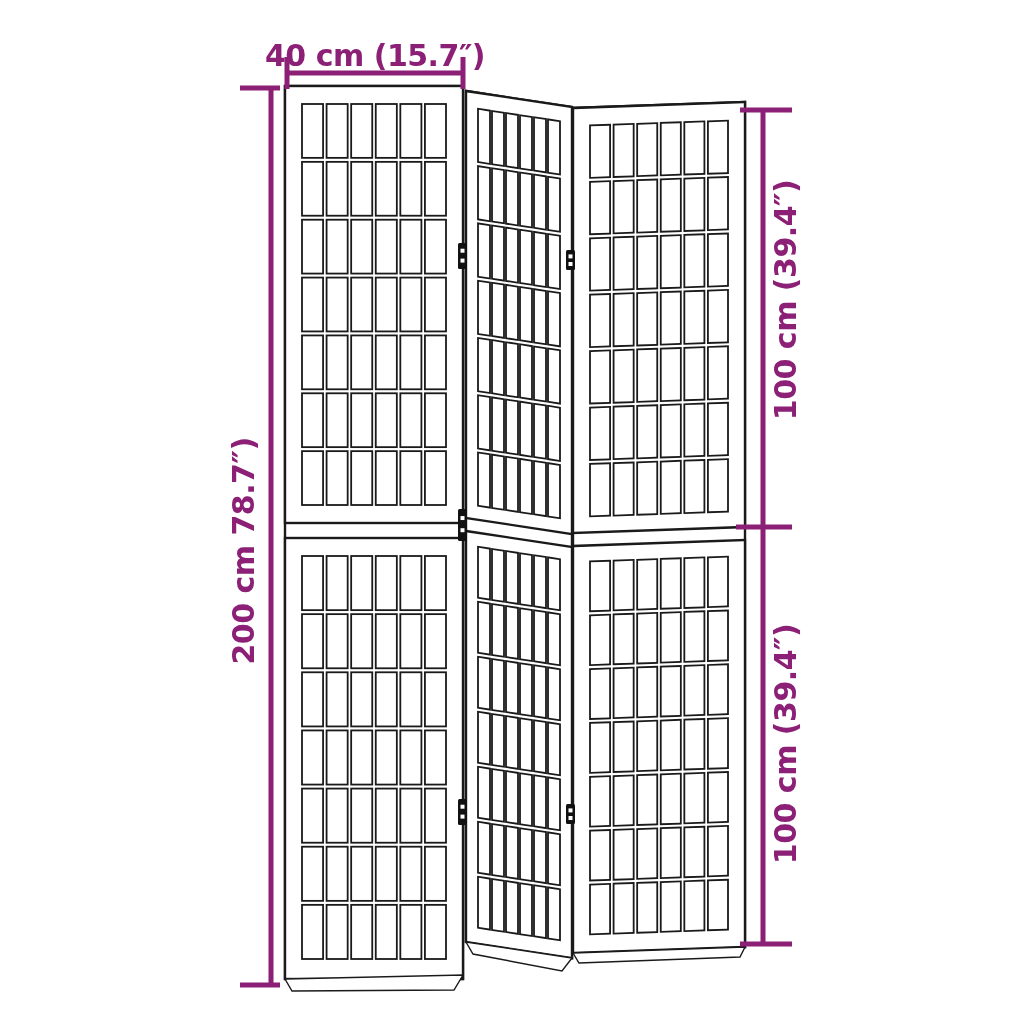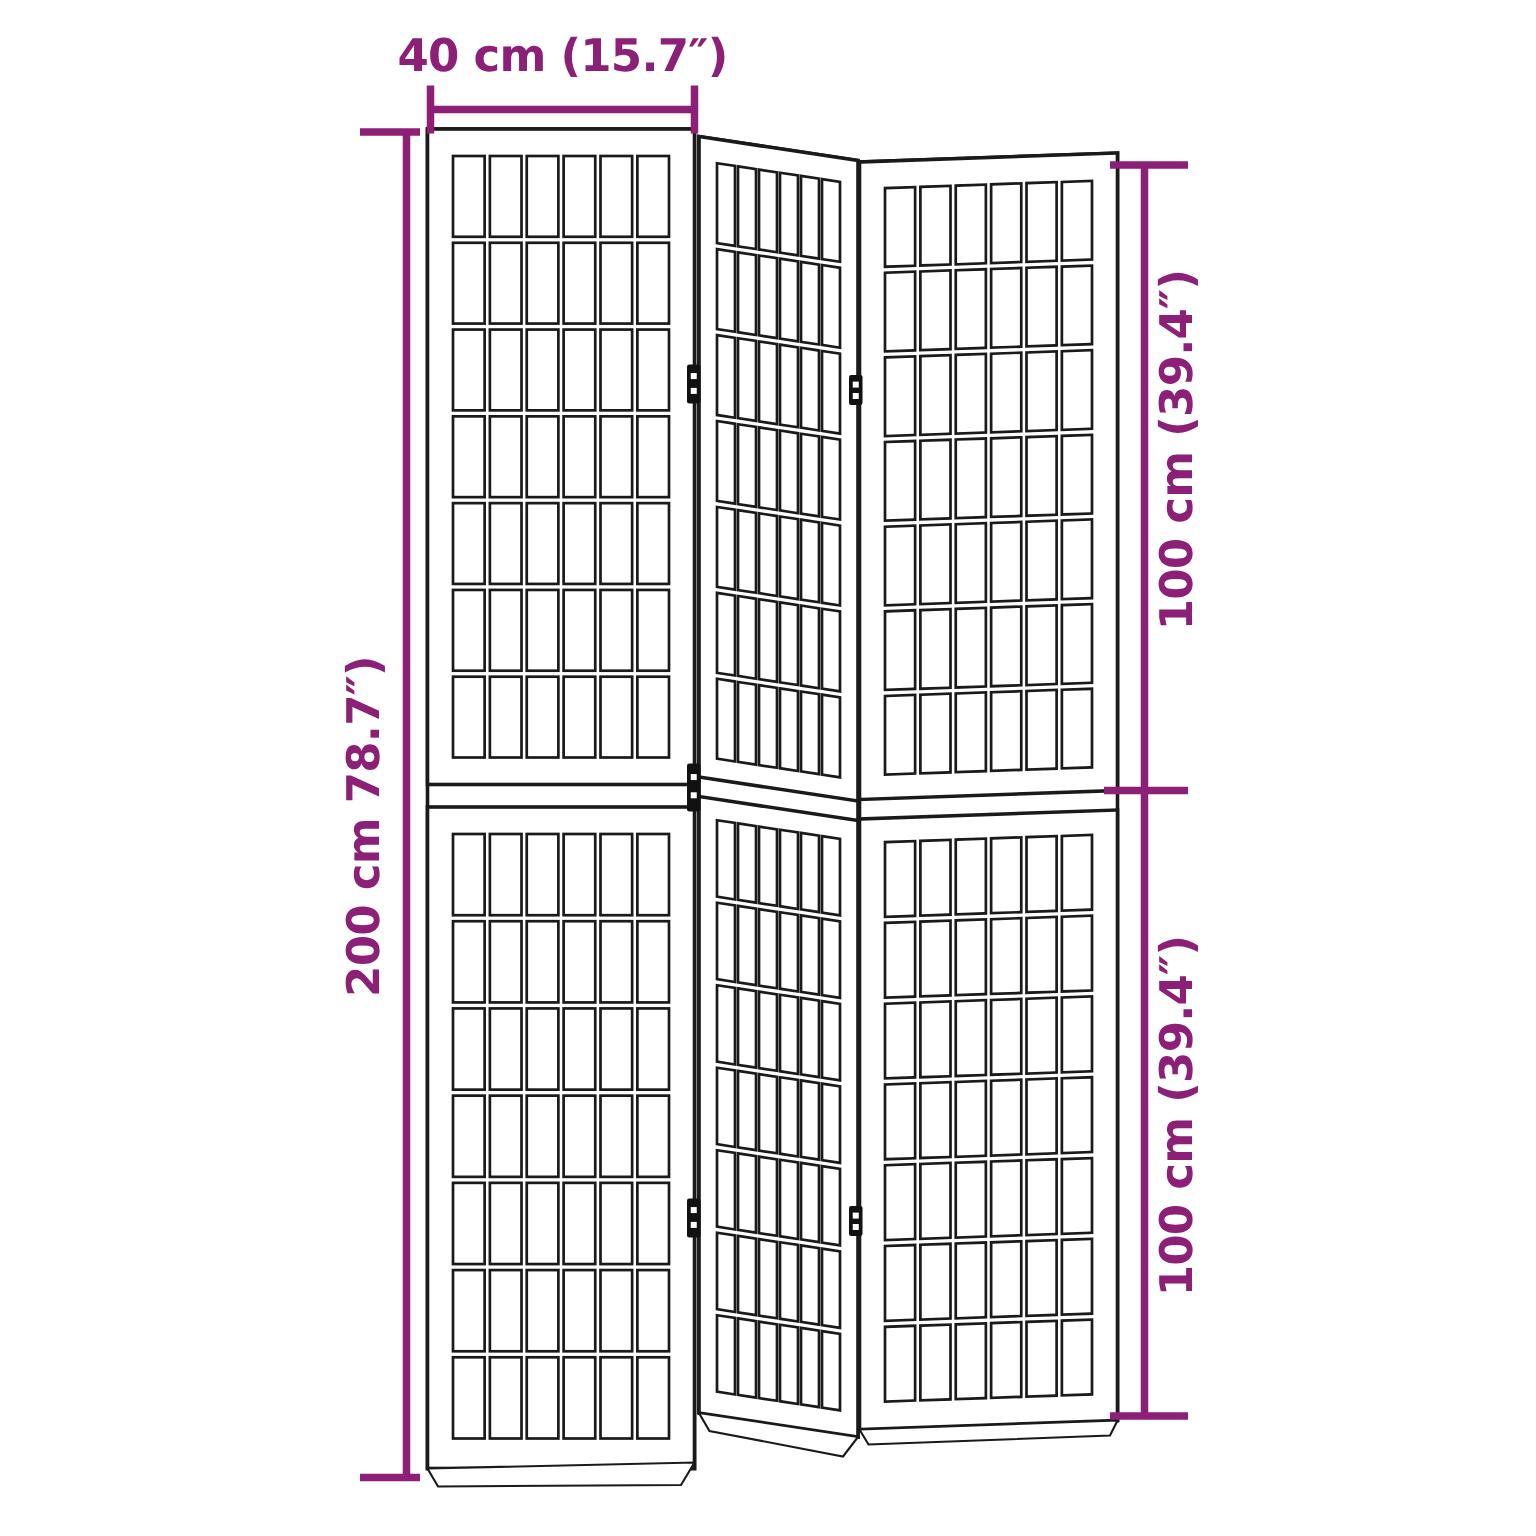--- a/index.html
+++ b/index.html
@@ -7,21 +7,21 @@
   #stage{position:relative;width:1024px;height:1024px;background:#fff;overflow:hidden;}
   #screen-svg{position:absolute;left:0;top:0;}
   .dim-label{
     position:absolute;
     font-weight:bold;
     font-size:30px;
     white-space:nowrap;
     letter-spacing:-0.5px;
   }
   .v-label{transform:translate(-50%,-50%) rotate(-90deg);}
-  .h-label{transform:translate(-50%,-50%);}
+  .h-label{transform:translate(-50%,-50%);margin-top:17px;}
 </style>
 </head>
 <body>
 
 <div id="stage" style="background: rgb(255, 255, 255);">
   <svg id="screen-svg" width="1024" height="1024" viewBox="0 0 1024 1024">
       <g transform="translate(573,108) skewY(-2)">
         <rect x="0" y="0" width="172" height="845" fill="#fff" stroke="#1a1a1a" stroke-width="2.4"></rect>
         <rect x="0" y="0" width="172" height="425" fill="#fff" stroke="#1a1a1a" stroke-width="2.4"></rect>
         <rect x="17" y="18" width="20.083333333333332" height="52.42857142857143" fill="none" stroke="#1a1a1a" stroke-width="1.8"></rect>

